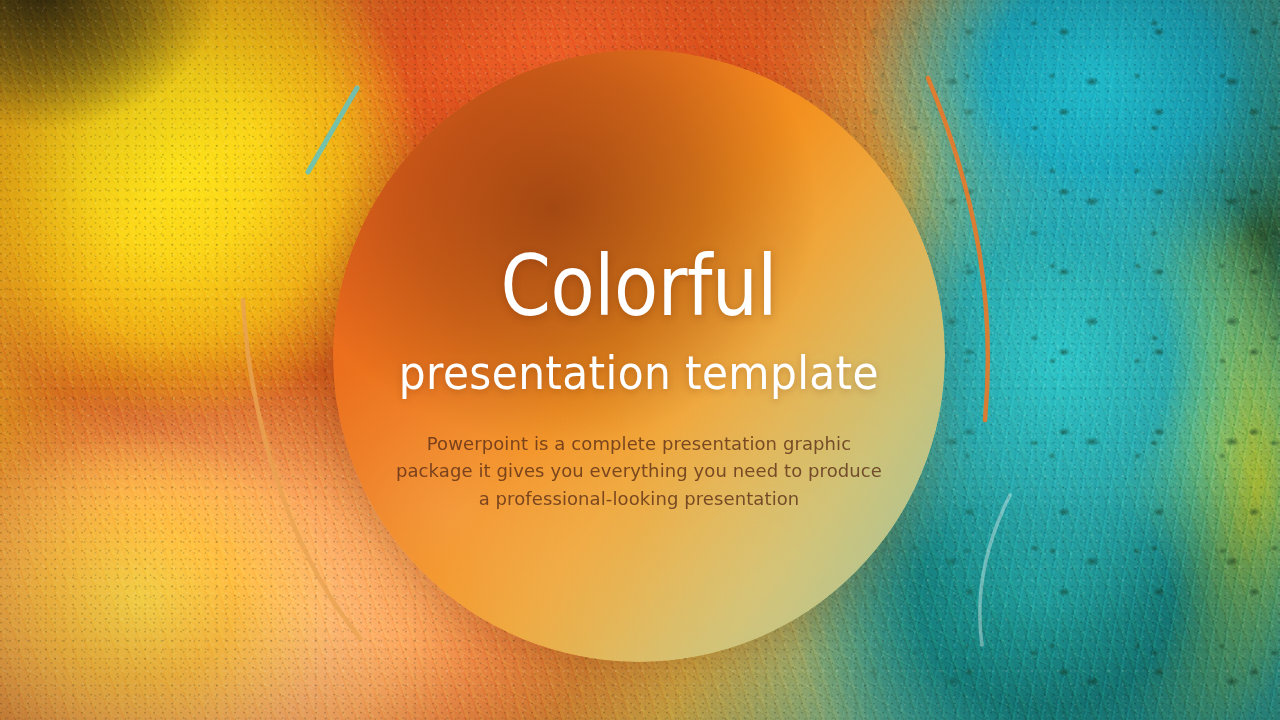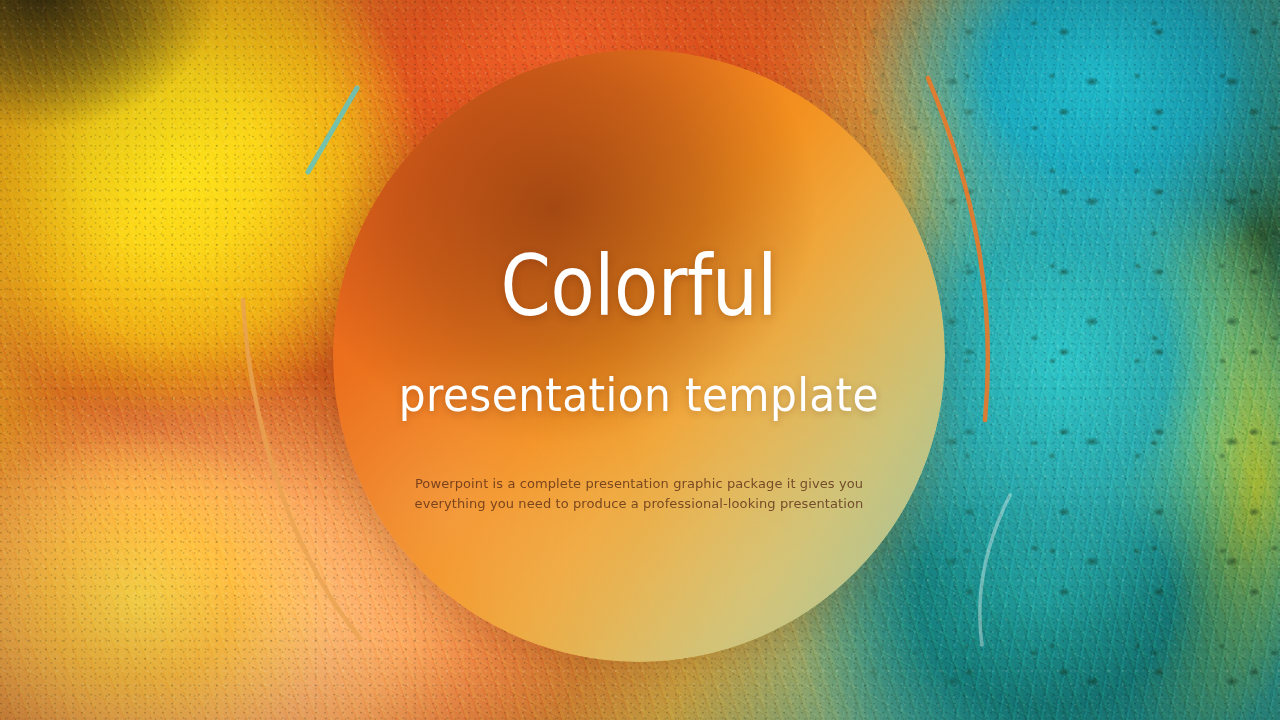--- a/index.html
+++ b/index.html
@@ -190,21 +190,20 @@
     left: 333px;
     top: 50px;
     width: 612px;
     height: 612px;
     display: flex;
     flex-direction: column;
     align-items: center;
     justify-content: flex-start;
     padding-top: 194px;
     box-sizing: border-box;
-    gap: 22px;
   }
 
   #title {
     font-family: "DejaVu Sans", sans-serif;
     font-size: 84px;
     font-weight: 400;
     line-height: 1;
     color: #ffffff;
     letter-spacing: -0.5px;
     transform: scaleX(0.86);
@@ -221,21 +220,21 @@
     color: #ffffff;
     letter-spacing: 0.4px;
     transform: scaleX(0.92);
     text-shadow: 0 2px 8px rgba(110,40,5,0.26);
     margin: 22px 0 0 0;
     white-space: nowrap;
   }
 
   #description {
     font-family: "DejaVu Sans", sans-serif;
-    font-size: 13px;
+    font-size: 18px;
     font-weight: 400;
     line-height: 1.52;
     color: rgba(88,44,22,0.78);
     text-align: center;
     max-width: 500px;
     margin: 34px 0 0 0;
     letter-spacing: 0.1px;
   }
 </style>
 </head>

